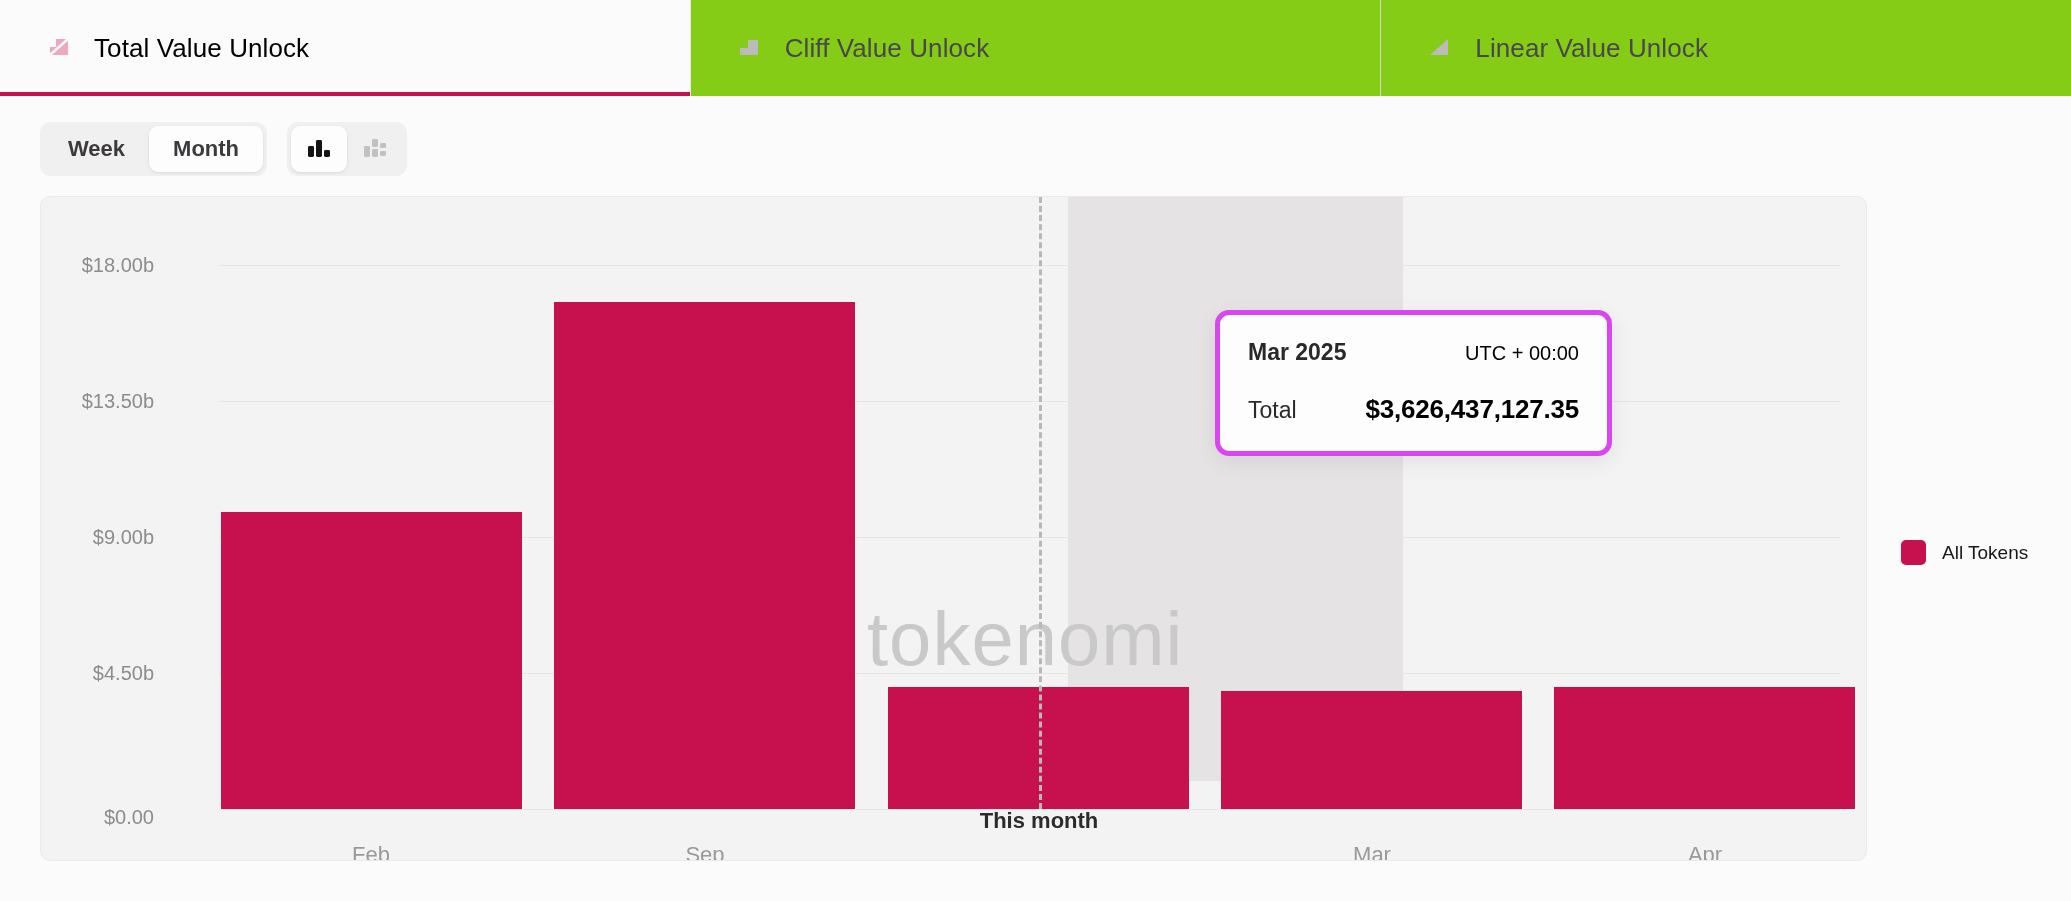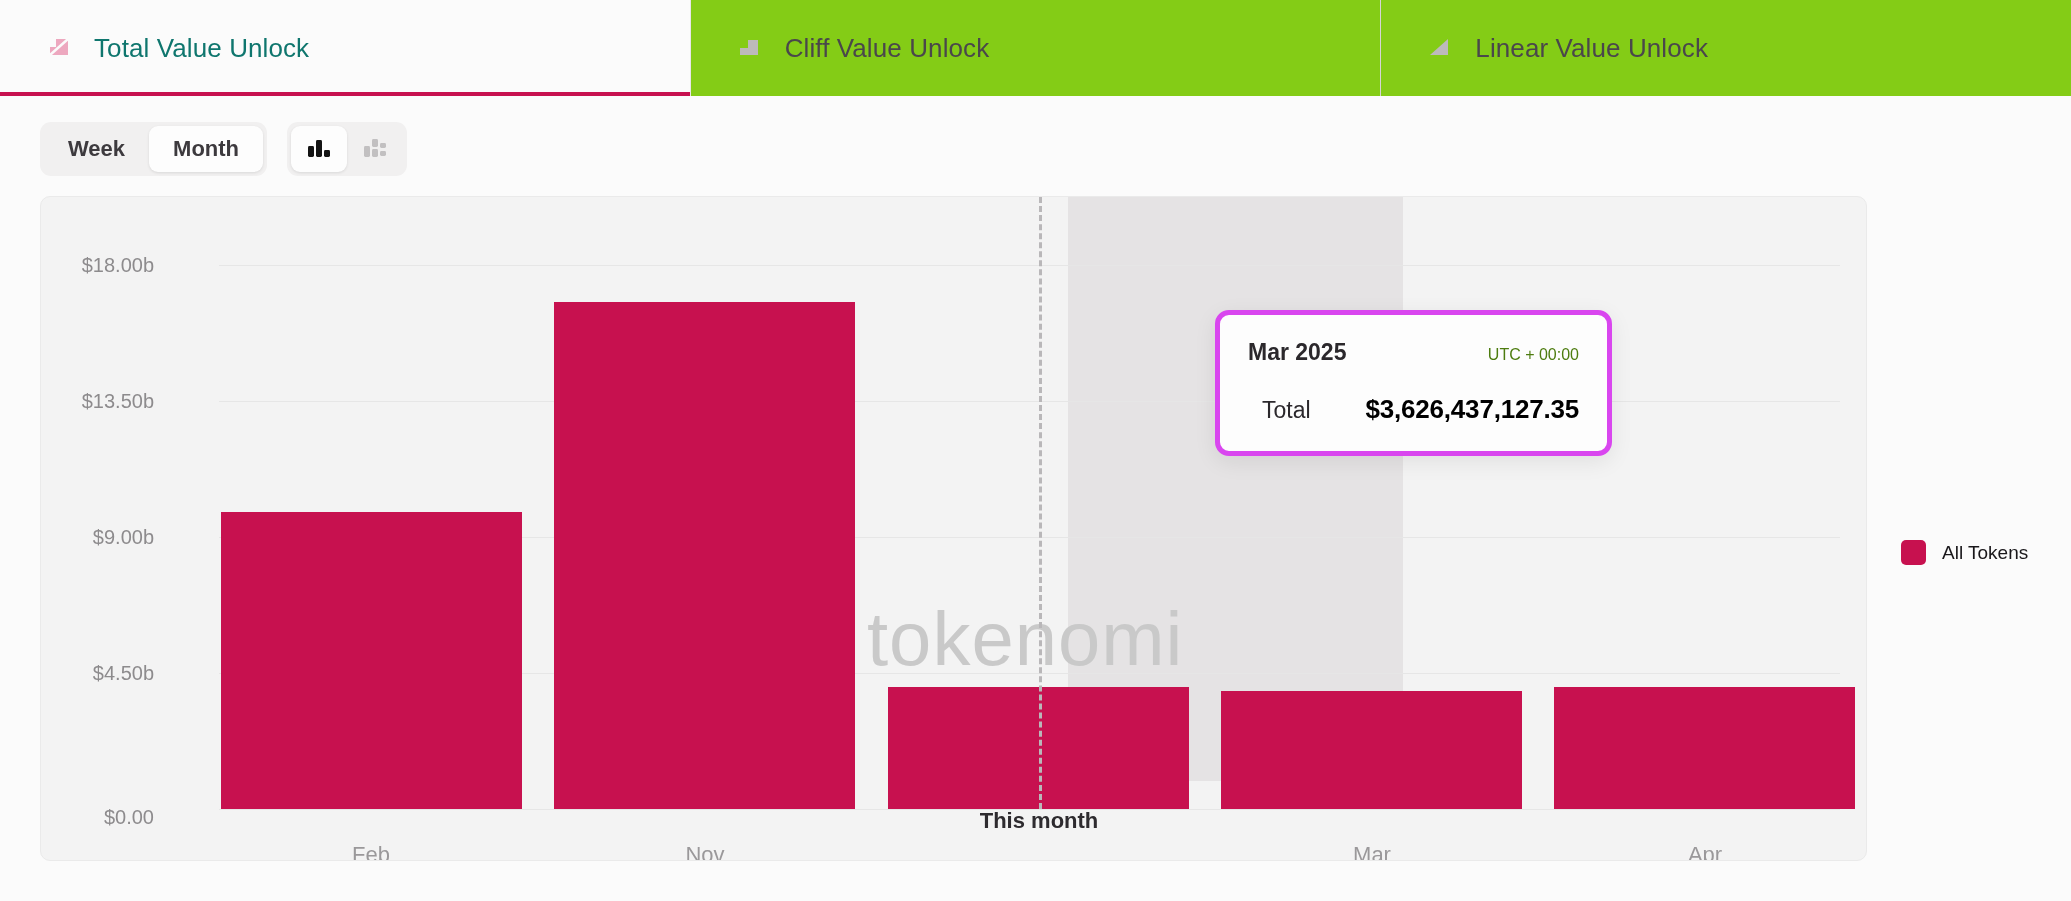--- a/index.html
+++ b/index.html
@@ -17,21 +17,21 @@
     padding-left: 42px; cursor: pointer; position: relative;
     background: #84cc16; border-right: 1px solid #d6d4d5;
   }
   .tab:last-child { border-right: none; }
   .tab.active { background: #fbfbfb; border-right: 1px solid #e8e6e7; }
   .tab.active::after {
     content: ""; position: absolute; left: 0; right: 0; bottom: 0;
     height: 4px; background: #c7114f;
   }
   .tab-label { font-size: 26px; letter-spacing: .1px; color: #4a474b; }
-  .tab.active .tab-label { color: #0f766e; }
+  .tab.active .tab-label { color: #000000; }
   .tab-icon { width: 30px; height: 30px; display: block; flex: 0 0 auto; }
 
   
   .toolbar { display: flex; align-items: center; gap: 20px; padding: 26px 0 0 40px; }
   .seg {
     display: flex; background: #f1f0f0; border-radius: 11px; padding: 4px;
   }
   .seg-btn {
     font-size: 22px; color: #3d3a3e; padding: 10px 24px; border-radius: 9px;
     border: none; background: transparent; cursor: pointer;
@@ -76,23 +76,23 @@
   }
   .xlabel.current { color: #2e2b2f; font-weight: 600; }
 
   
   .tooltip {
     position: absolute; left: 1356px; top: 348px; width: 400px;
     background: #fdfdfd; border: 5px solid #d946ef; border-radius: 14px;
     box-shadow: 0 6px 22px rgba(0,0,0,.08); padding: 24px 28px 26px 28px;
   }
   .tt-row { display: flex; align-items: baseline; justify-content: space-between; }
-  .tt-row + .tt-row { margin-top: 28px; margin-left: 14px; }
+  .tt-row + .tt-row { margin-top: 28px; }
   .tt-date { font-size: 23px; font-weight: 700; color: #2b282c; }
-  .tt-tz { font-size: 16px; color: #4d7c0f; }
+  .tt-tz { font-size: 20px; color: #000000; }
   .tt-key { font-size: 23px; color: #2b282c; }
   .tt-val { font-size: 26px; font-weight: 700; color: #000000; letter-spacing: -.2px; }
 
   
   .legend { padding: 48px 0 0 34px; display: flex; align-items: center; gap: 16px; }
   .legend-swatch { width: 25px; height: 25px; border-radius: 5px; background: #c7114f; }
   .legend-label { font-size: 19px; color: #19171a; white-space: nowrap; }
 </style>
 </head>
 <body>
@@ -184,21 +184,21 @@
 
       <div class="bar" style="left:180px; width:301px; top:315px; height:297px;"></div>
       <div class="bar" style="left:513px; width:301px; top:105px; height:507px;"></div>
       <div class="bar" style="left:847px; width:301px; top:490px; height:122px;"></div>
       <div class="bar" style="left:1180px; width:301px; top:494px; height:118px;"></div>
       <div class="bar" style="left:1513px; width:301px; top:490px; height:122px;"></div>
 
       <div class="dashline" style="left:998px; top:0; height:612px;"></div>
 
       <div class="xlabel" style="left:330px; top:645px;">Feb</div>
-      <div class="xlabel" style="left:664px; top:645px;">Nov</div>
+      <div class="xlabel" style="left:664px; top:645px;">Sep</div>
       <div class="xlabel current" style="left:998px; top:611px;">This month</div>
       <div class="xlabel" style="left:1331px; top:645px;">Mar</div>
       <div class="xlabel" style="left:1664px; top:645px;text-decoration:underline;">Apr</div>
 
     </div>
 
     <div class="tooltip" style="left:1174px; top:113px; width:397px;">
       <div class="tt-row">
         <span class="tt-date">Mar 2025</span>
         <span class="tt-tz">UTC + 00:00</span>

